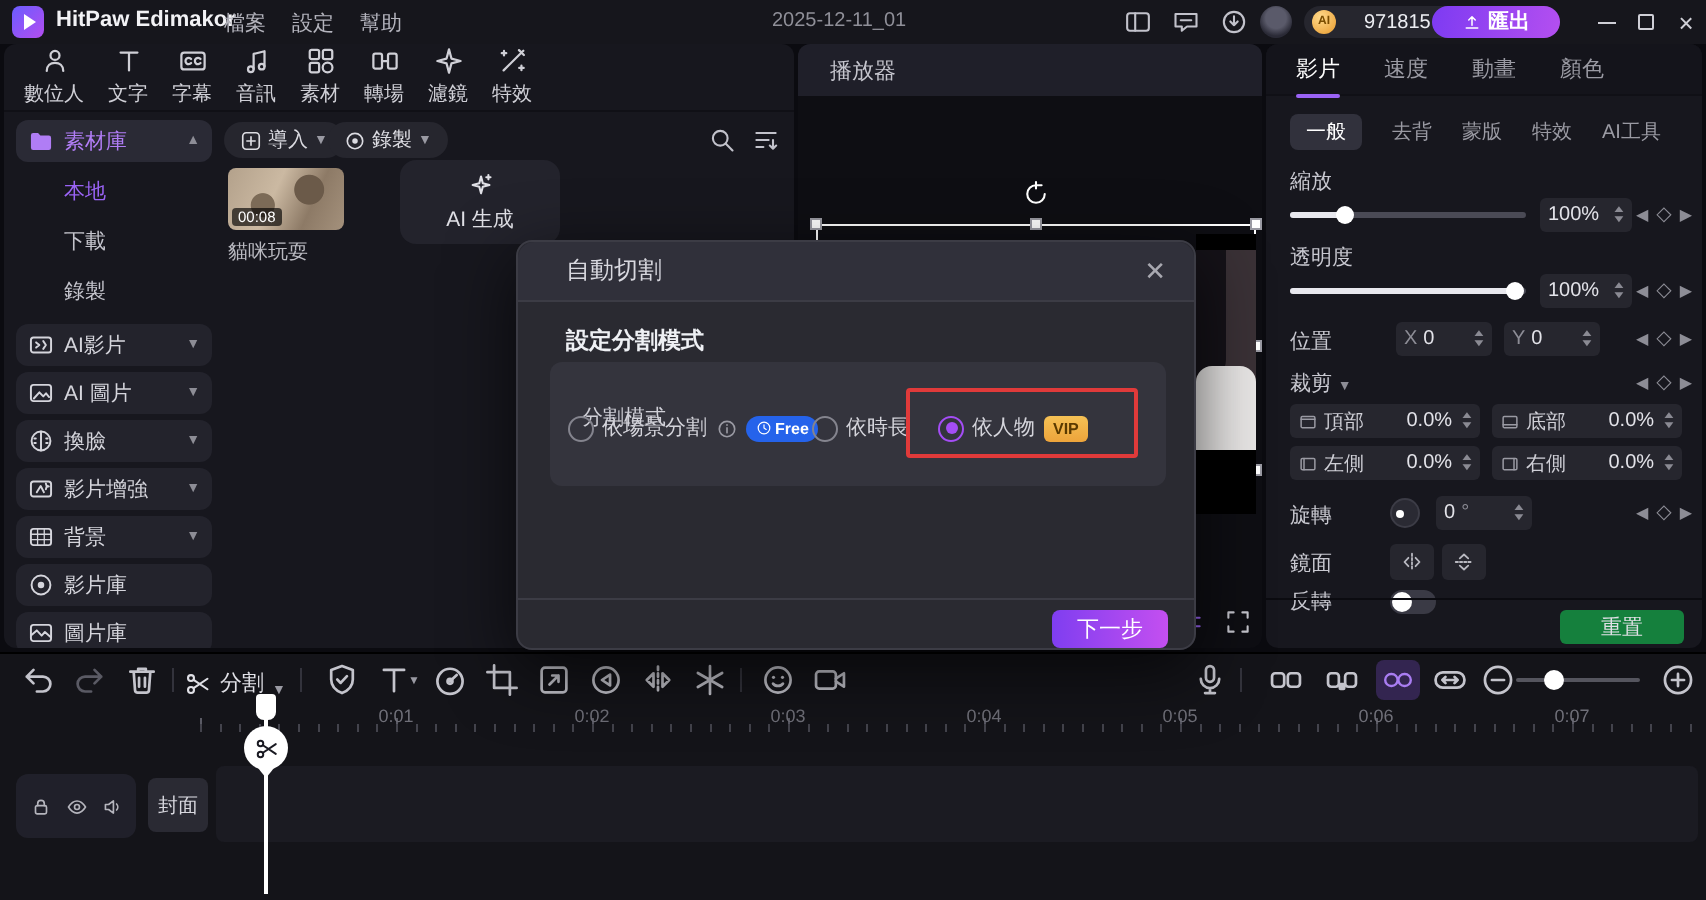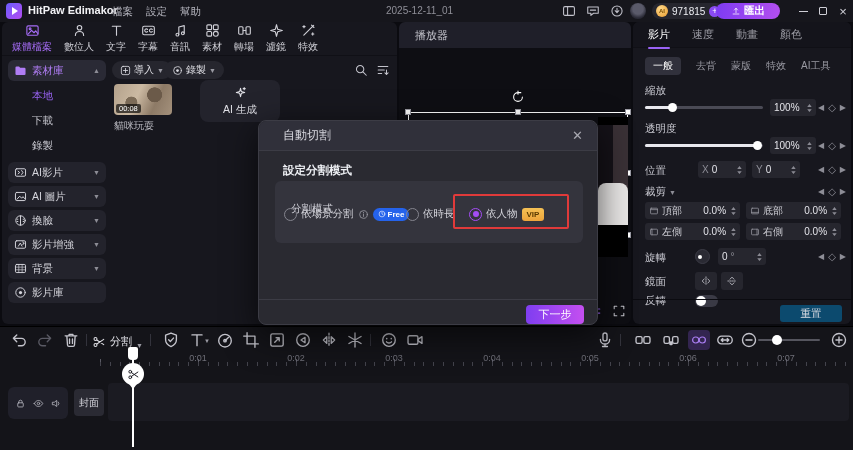--- a/index.html
+++ b/index.html
@@ -12,21 +12,21 @@
 
 .titlebar{position:absolute;left:0;top:0;right:0;height:22px;background:#16161c;z-index:70}
 .logo{position:absolute;left:6px;top:3px;width:16px;height:16px;border-radius:4px;background:linear-gradient(135deg,#6a5cff,#b44df0);display:flex;align-items:center;justify-content:center;color:#fff}
 .logo .tri{width:0;height:0;border-left:6px solid #fff;border-top:4px solid transparent;border-bottom:4px solid transparent;margin-left:2px}
 .apptitle{position:absolute;left:28px;top:4px;font-size:11px;font-weight:bold;color:#f2f2f5}
 .menu{position:absolute;top:5px;font-size:10.5px;color:#b4b4bd;cursor:default}
 .tdate{position:absolute;left:386px;top:5px;font-size:10px;color:#8f8f98}
 .tico{position:absolute;top:4px;width:14px;height:14px;color:#c2c2cb}
 .avatar{position:absolute;left:630px;top:3px;width:16px;height:16px;border-radius:50%;background:radial-gradient(circle at 50% 38%,#5a5a6a 0 40%,#2a2a36 70%);border:1px solid #44445
 0}
-.credits{position:absolute;left:652px;top:3px;height:16px;padding:0 4px;border-radius:8px;background:#26262e;display:flex;align-items:center;gap:4px}
+.credits{position:absolute;left:652px;top:3px;height:16px;padding:0 4px;border-radius:8px;background:#26262e;display:flex;align-items:center;gap:14px}
 .coin{width:12px;height:12px;border-radius:50%;background:radial-gradient(circle at 35% 30%,#ffd98a,#e89b2e);display:flex;align-items:center;justify-content:center;font-size:6px;font-weight:bold;color:#7a4d00}
 .credits .num{font-size:10px;color:#ecedf2}
 .pluscoin{width:11px;height:11px;border-radius:50%;background:#8a4bf2;color:#fff;font-size:9px;line-height:11px;text-align:center}
 .exportbtn{position:absolute;left:716px;top:3px;width:64px;height:16px;border-radius:8px;background:linear-gradient(100deg,#7d3bf2,#b44ff0);display:flex;align-items:center;justify-content:center;gap:3px;color:#fff;font-size:10.5px;font-weight:bold}
 .winbtn{position:absolute;top:0;width:20px;height:22px;display:flex;align-items:center;justify-content:center;color:#cfcfd6;font-size:11px}
 .winbtn .bar{width:9px;height:1px;background:#cfcfd6}
 .winbtn .sq{width:8px;height:8px;border:1px solid #cfcfd6;border-radius:1px}
 
 
 .panel{position:absolute;background:#17171e;border-radius:6px;overflow:hidden}
@@ -91,21 +91,21 @@
 .keys .dia{font-size:10px}
 .cbox{position:absolute;width:95px;height:17px;border-radius:3px;background:#26262e;display:flex;align-items:center;padding:0 4px;gap:3px;font-size:10px;color:#cfcfd6}
 .cbox .cic{width:10px;height:10px;color:#9a9aa3;flex:none}
 .cbox .cv{margin-left:auto;color:#e3e3e9}
 .dial{position:absolute;width:15px;height:15px;border-radius:50%;background:#2a2a33;border:1px solid #3c3c46}
 .dial::after{content:"";position:absolute;left:2px;top:5px;width:4px;height:4px;border-radius:50%;background:#fff}
 .sqbtn{position:absolute;width:22px;height:18px;border-radius:3px;background:#26262e;display:flex;align-items:center;justify-content:center;color:#b9b9c1}
 .sqbtn .mi{width:12px;height:12px}
 .toggle{position:absolute;width:23px;height:12px;border-radius:6px;background:#3a3a45}
 .toggle::after{content:"";position:absolute;left:1px;top:1px;width:10px;height:10px;border-radius:50%;background:#fff}
-.resetbtn{position:absolute;left:147px;top:283px;width:62px;height:17px;border-radius:3px;background:#0c4a6e;color:#dfdfe5;font-size:10.5px;display:flex;align-items:center;justify-content:center}
+.resetbtn{position:absolute;left:147px;top:283px;width:62px;height:17px;border-radius:3px;background:#15803d;color:#dfdfe5;font-size:10.5px;display:flex;align-items:center;justify-content:center}
 
 
 .timeline{position:absolute;left:0;top:326px;right:0;height:124px;background:#141419;border-top:1px solid #000}
 .tbtn{position:absolute;top:4px;width:18px;height:18px;color:#c4c4cc}
 .tbtn.dim{color:#5a5a64}
 .tdiv{position:absolute;top:7px;width:1px;height:12px;background:#33333c}
 .splitgrp{position:absolute;left:92px;top:4px;height:18px;display:flex;align-items:flex-end;gap:4px;color:#e0e0e6}
 .splitgrp .sic{width:14px;height:14px}
 .splitgrp .car{font-size:7px;color:#9a9aa3}
 .linkactive{background:#332550;border-radius:4px;color:#a97df2 !important;width:22px;height:20px;top:3px;padding:2px 3px}
@@ -200,30 +200,20 @@
         <span class="bar"></span>
       </div>
     <div class="winbtn" style="left:813px">
         <span class="sq"></span>
       </div>
     <div class="winbtn" style="left:833px;font-size:13px">×</div>
   </div>
 
   <div class="panel left-panel">
     <div class="ribbon">
-      <div class="rtab active">
-          <span class="ric" data-icon="image">
-            <svg viewBox="0 0 16 16" fill="none" stroke="currentColor" stroke-width="1.2" stroke-linecap="round" stroke-linejoin="round">
-              <rect x="2" y="3" width="12" height="10" rx="1.5"></rect>
-              <circle cx="5.4" cy="6.2" r="1"></circle>
-              <path d="M3.5 11.5 7 7.8l2.6 2.6 1.8-2 2.1 2.6"></path>
-            </svg>
-          </span>
-          <span class="rlab">媒體檔案</span>
-        </div>
       <div class="rtab">
           <span class="ric" data-icon="person">
             <svg viewBox="0 0 16 16" fill="none" stroke="currentColor" stroke-width="1.2" stroke-linecap="round" stroke-linejoin="round">
               <circle cx="8" cy="5" r="2.4"></circle>
               <path d="M3.6 13.3c0-2.8 2-4.3 4.4-4.3s4.4 1.5 4.4 4.3"></path>
             </svg>
           </span>
           <span class="rlab">數位人</span>
         </div>
       <div class="rtab">
@@ -356,20 +346,29 @@
     </div>
     <div class="side-item" style="top:260px">
       <span class="sic" data-icon="filmlib">
           <svg viewBox="0 0 16 16" fill="none" stroke="currentColor" stroke-width="1.2" stroke-linecap="round" stroke-linejoin="round">
             <circle cx="8" cy="8" r="5.8"></circle>
             <circle cx="8" cy="8" r="2" fill="currentColor" stroke="none"></circle>
           </svg>
         </span>
       <span class="grow">影片庫</span>
     </div>
+    <div class="side-item" style="top:284px">
+      <span class="sic" data-icon="piclib">
+          <svg viewBox="0 0 16 16" fill="none" stroke="currentColor" stroke-width="1.2" stroke-linecap="round" stroke-linejoin="round">
+            <rect x="1.8" y="3" width="12.4" height="10" rx="1.6"></rect>
+            <path d="M1.8 9.6 5.4 6.4l3 3.2 2-2.2 3.8 3.4"></path>
+          </svg>
+        </span>
+      <span class="grow">圖片庫</span>
+    </div>
 
     <div class="pill-btn" style="left:110px;top:39px">
       <span class="pic" data-icon="importIc">
           <svg viewBox="0 0 16 16" fill="none" stroke="currentColor" stroke-width="1.2" stroke-linecap="round" stroke-linejoin="round">
             <rect x="2" y="2" width="12" height="12" rx="2.5"></rect>
             <path d="M8 5v6M5 8h6"></path>
           </svg>
         </span>
       <span>導入</span>
       <span class="car">▼</span>

